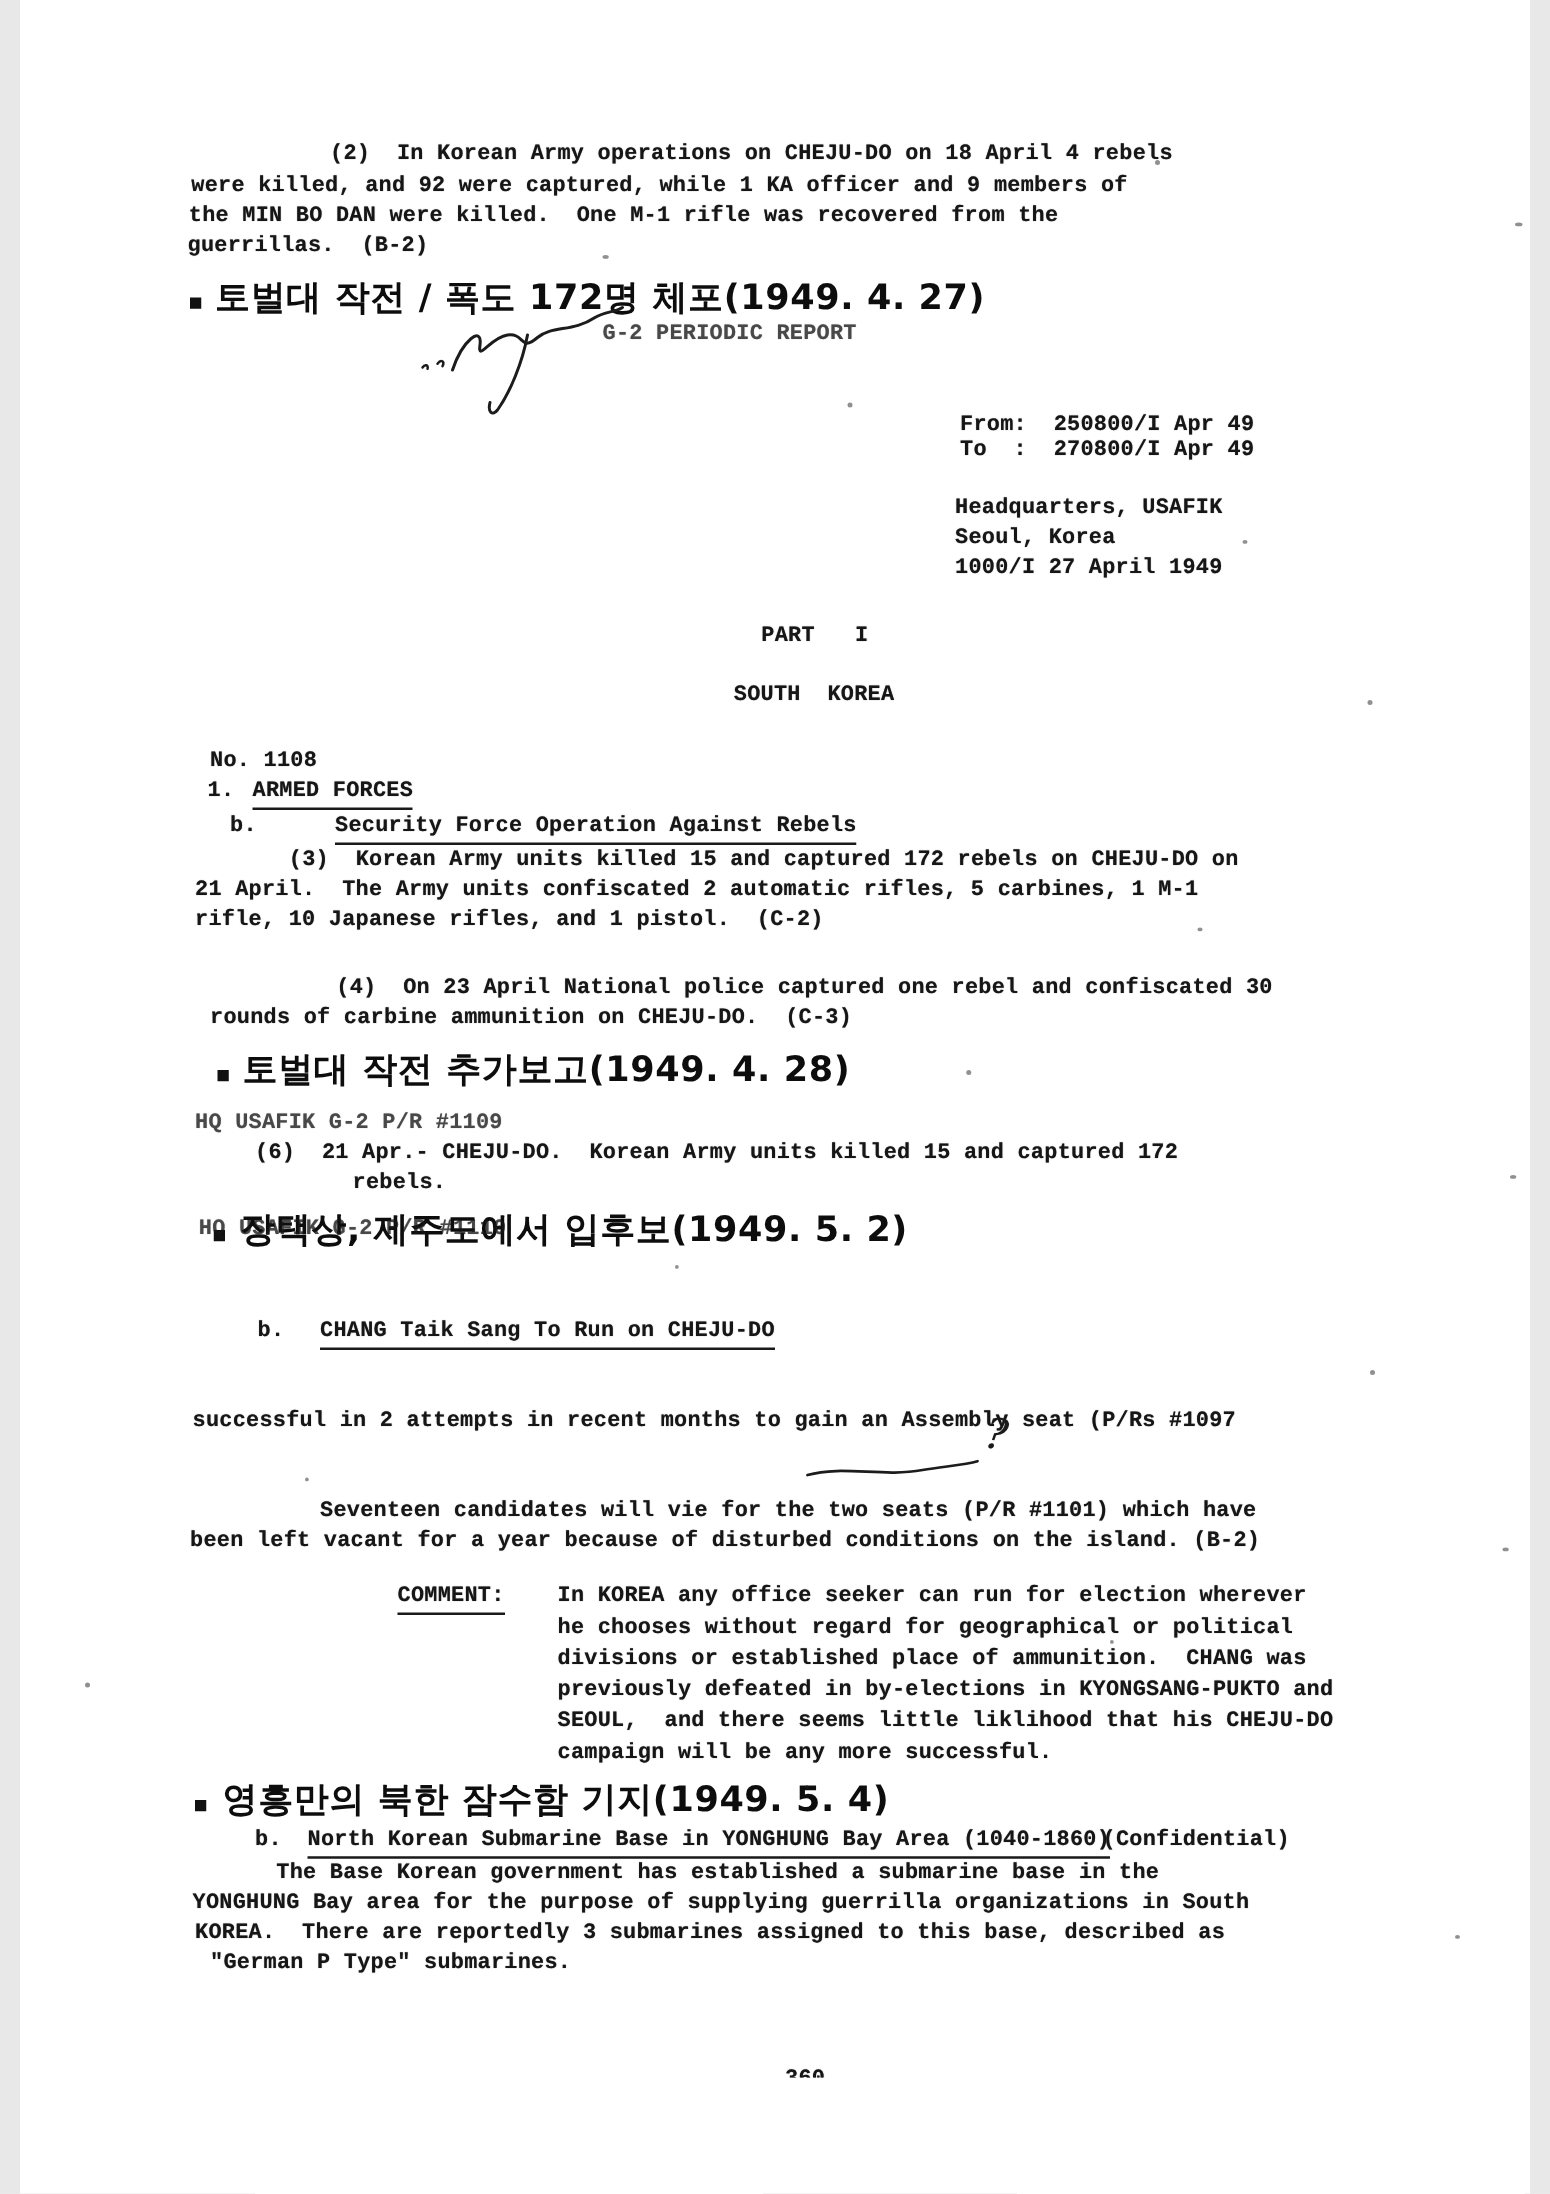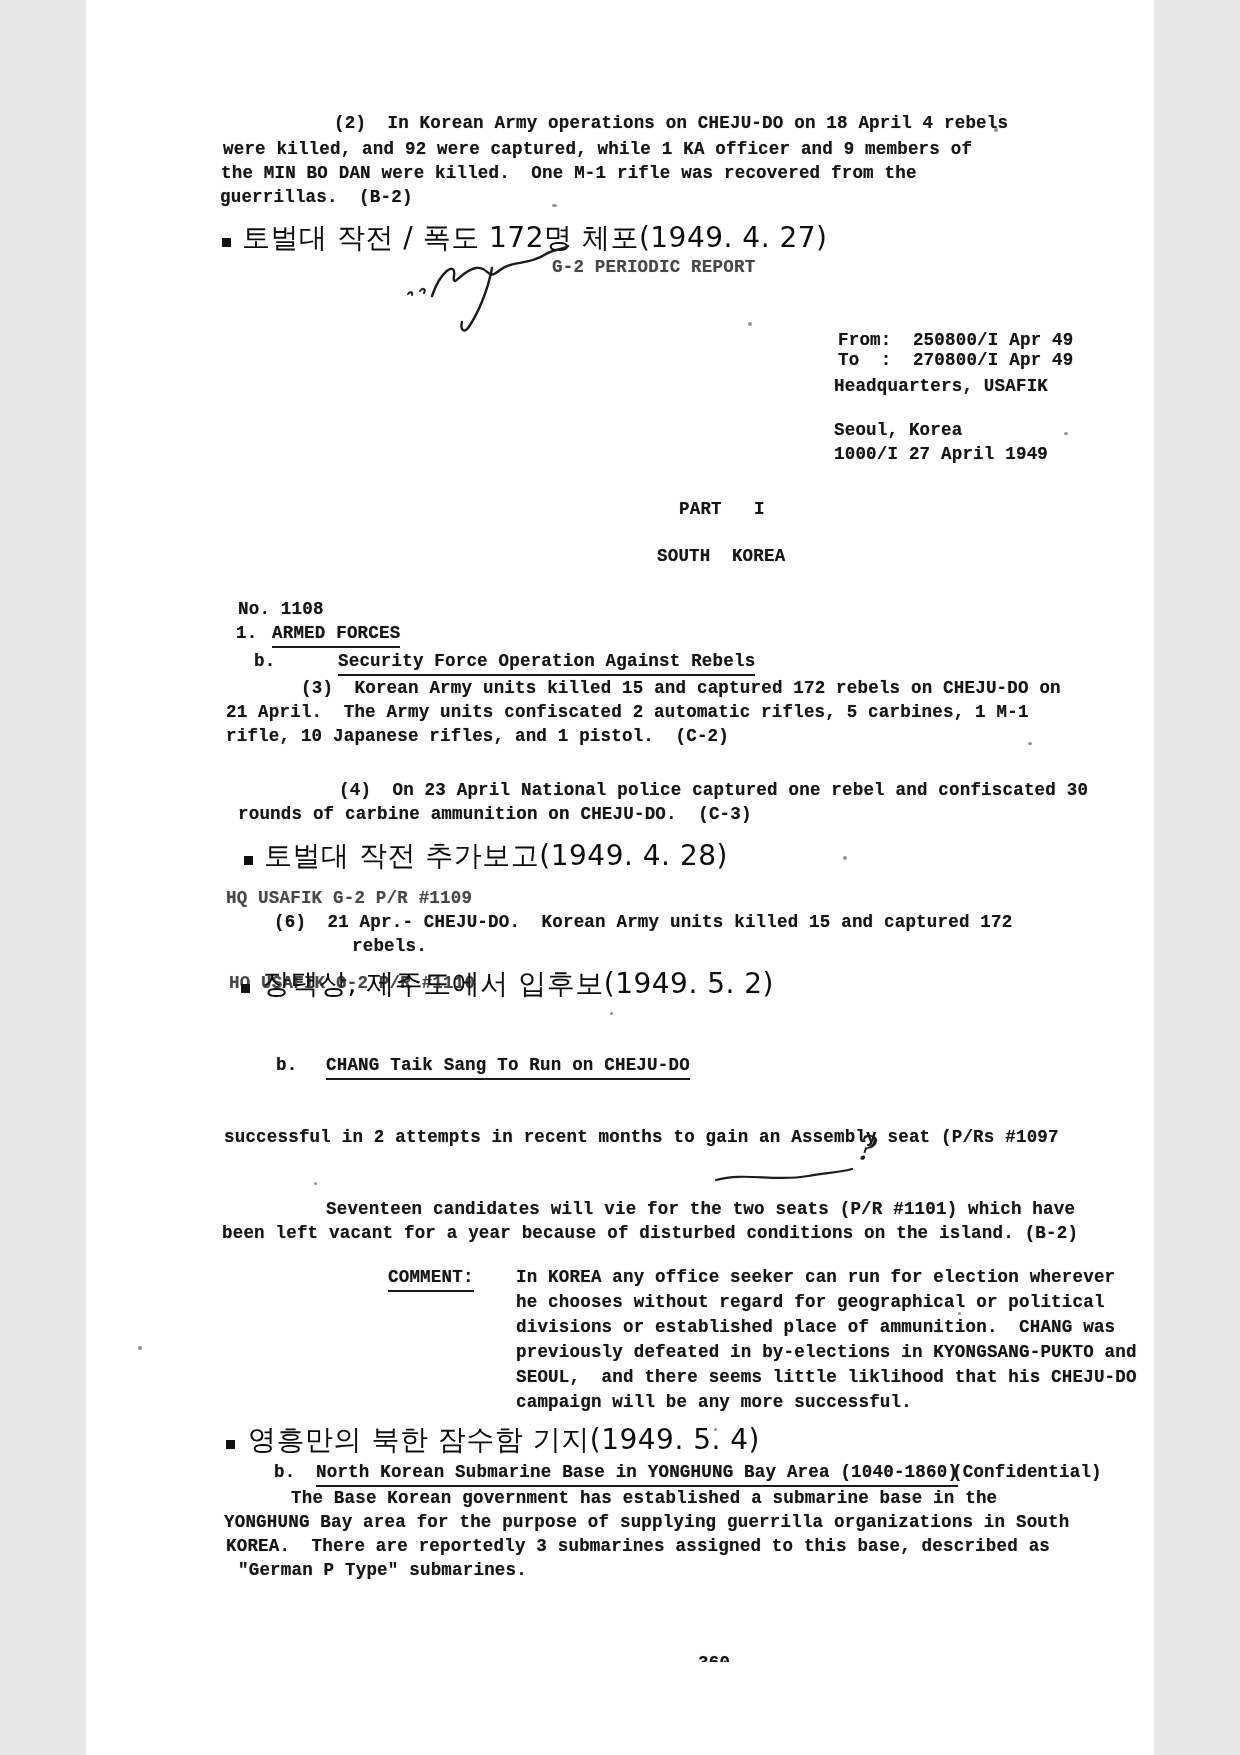--- a/index.html
+++ b/index.html
@@ -1,33 +1,33 @@
 <!DOCTYPE html>
 <html><head>
 <meta charset="utf-8">
 <style>
   html,body{margin:0;padding:0;background:#e8e8e8;}
   .page{
-    position:relative;width:1068px;height:1755px;margin:0 auto;
+    position:relative;width:1208px;height:1755px;margin:0 auto;
     background:#ffffff;overflow:hidden;
     font-family:"Liberation Mono","DejaVu Sans Mono",monospace;
   }
   .t{
     position:absolute;white-space:pre;
     font-family:"Liberation Mono","DejaVu Sans Mono",monospace;
     font-size:17.5px;line-height:23px;font-weight:700;color:#161616;
     text-shadow:0 0 0.8px rgba(15,15,15,0.6);
     letter-spacing:0.2px;
   }
   .faint{opacity:0.78;}
   .u{border-bottom:2px solid #1a1a1a;padding-bottom:1px;}
   .kh{
     position:absolute;white-space:pre;
     font-family:"DejaVu Sans","Liberation Sans",sans-serif;
-    font-size:28px;line-height:32px;font-weight:400;color:#0d0d0d;
+    font-size:28px;line-height:32px;font-weight:700;color:#0d0d0d;
     letter-spacing:0.5px;
   }
   .bullet{
     position:absolute;width:9px;height:9px;background:#111;
     display:block;
   }
   .speck{position:absolute;background:#222;border-radius:50%;opacity:0.5;}
   .clip-bottom{position:absolute;overflow:hidden;}
   .handq{
     position:absolute;
@@ -52,21 +52,21 @@
   <svg style="left:318px;top:242px" width="170" height="90" viewBox="0 0 170 90">
     <path d="M4 52 c 2 -3 5 -2 4 1 m 8 -4 c 3 -4 6 -2 4 2" stroke="#1c1c1c" stroke-width="2" fill="none" stroke-linecap="round"></path>
     <path d="M28 54 C 36 30 52 18 50 34 C 48 48 58 28 72 26 C 86 24 82 40 96 28 C 108 18 124 24 142 12 C 150 7 158 8 164 4" stroke="#1c1c1c" stroke-width="2.4" fill="none" stroke-linecap="round"></path>
     <path d="M88 26 C 84 48 74 72 64 86 C 60 91 56 88 58 80" stroke="#1c1c1c" stroke-width="2.4" fill="none" stroke-linecap="round"></path>
   </svg>
   <div class="t faint" style="left:466px;top:256px">G-2 PERIODIC REPORT</div>
 
   <div class="t" style="left:752px;top:329px">From:  250800/I Apr 49</div>
   <div class="t" style="left:752px;top:349px">To  :  270800/I Apr 49</div>
 
-  <div class="t" style="left:748px;top:375px">Headquarters, USAFIK</div>
+  <div class="t" style="left:748px;top:395px">Headquarters, USAFIK</div>
   <div class="t" style="left:748px;top:419px">Seoul, Korea</div>
   <div class="t" style="left:748px;top:443px">1000/I 27 April 1949</div>
 
   <div class="t" style="left:593px;top:498px">PART   I</div>
   <div class="t" style="left:571px;top:545px">SOUTH  KOREA</div>
 
   <div class="t" style="left:152px;top:598px">No. 1108</div>
   <div class="t" style="left:150px;top:622px">1.</div>
   <div class="t u" style="left:186px;top:622px">ARMED FORCES</div>
   <div class="t" style="left:168px;top:650px">b.</div>

